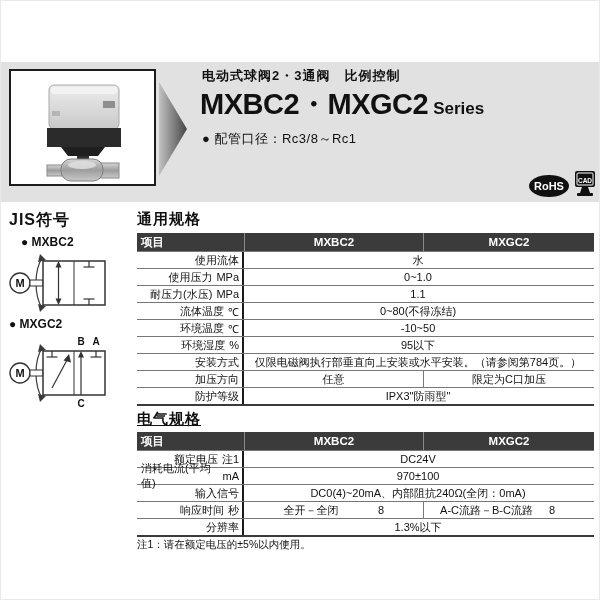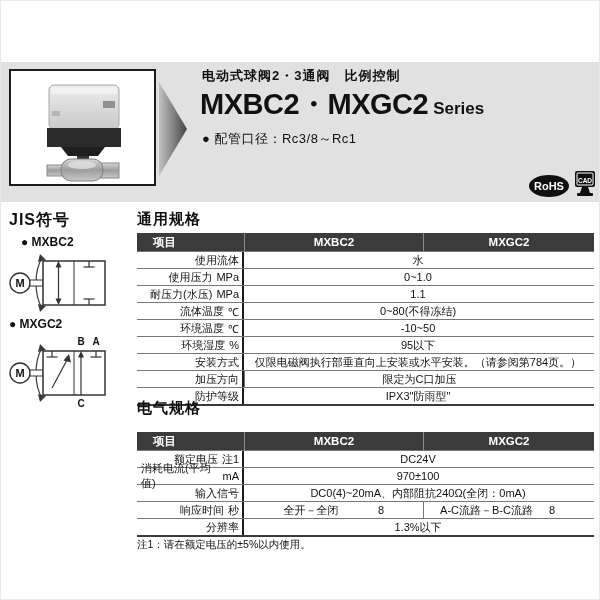--- a/index.html
+++ b/index.html
@@ -21,28 +21,28 @@
   .cad-badge { position:absolute; left:572px; top:169px; }
 
   .jis-heading { position:absolute; left:8px; top:209px; font-size:16px; font-weight:bold; letter-spacing:1px; }
   .model-label-1 { position:absolute; left:20px; top:234px; font-size:12px; font-weight:bold; }
   .model-label-2 { position:absolute; left:8px; top:316px; font-size:12px; font-weight:bold; }
   .sym-1 { position:absolute; left:4px; top:250px; }
   .sym-2 { position:absolute; left:4px; top:334px; }
 
   .sec-heading { position:absolute; font-size:15px; font-weight:bold; letter-spacing:1px; }
   .gen-heading { left:136px; top:209px;text-align:center; }
-  .elec-heading { left:136px; top:398px; }
+  .elec-heading { left:136px; top:409px;text-decoration:underline; }
 
   .spec-table { position:absolute; left:136px; width:457px; border-bottom:2px solid #3a3a3a; }
   .gen-table { top:232px; }
   .elec-table { top:431px; }
 
   .t-head { display:flex; height:18px; background:#3b3b3b; color:#fff; font-weight:bold; font-size:11.5px; align-items:center; }
-  .t-head .c0 { width:107px; padding-left:16px; }
+  .t-head .c0 { width:107px; padding-left:4px; }
   .t-head .c1 { width:179px; text-align:center; border-left:1px solid #8a8a8a; height:100%; line-height:18px; }
   .t-head .c2 { flex:1; text-align:center; border-left:1px solid #8a8a8a; height:100%; line-height:18px; }
 
   .t-row { display:flex; height:17px; border-top:1px solid #777; font-size:11px; align-items:stretch; }
   .t-row:first-of-type { border-top:none; }
   .t-row .label { width:107px; display:flex; justify-content:flex-end; align-items:center; padding:0 3px 0 4px; border-right:2px solid #1a1a1a; }
   .t-row .label .unit { margin-left:4px; white-space:nowrap; }
   .t-row .val { display:flex; align-items:center; justify-content:center; text-align:center; white-space:nowrap; }
   .t-row .val.span2 { width:348px; }
   .t-row .val.half1 { width:179px; }
@@ -221,20 +221,21 @@
     <div class="t-row">
       <div class="label">
         <span>安装方式</span>
       </div>
       <div class="val span2">仅限电磁阀执行部垂直向上安装或水平安装。（请参阅第784页。）</div>
     </div>
     <div class="t-row">
       <div class="label">
         <span>加压方向</span>
       </div>
+      <div class="val half1">任意</div>
       <div class="val half2">限定为C口加压</div>
     </div>
     <div class="t-row">
       <div class="label">
         <span>防护等级</span>
       </div>
       <div class="val span2">IPX3"防雨型"</div>
     </div>
   </div>
 

